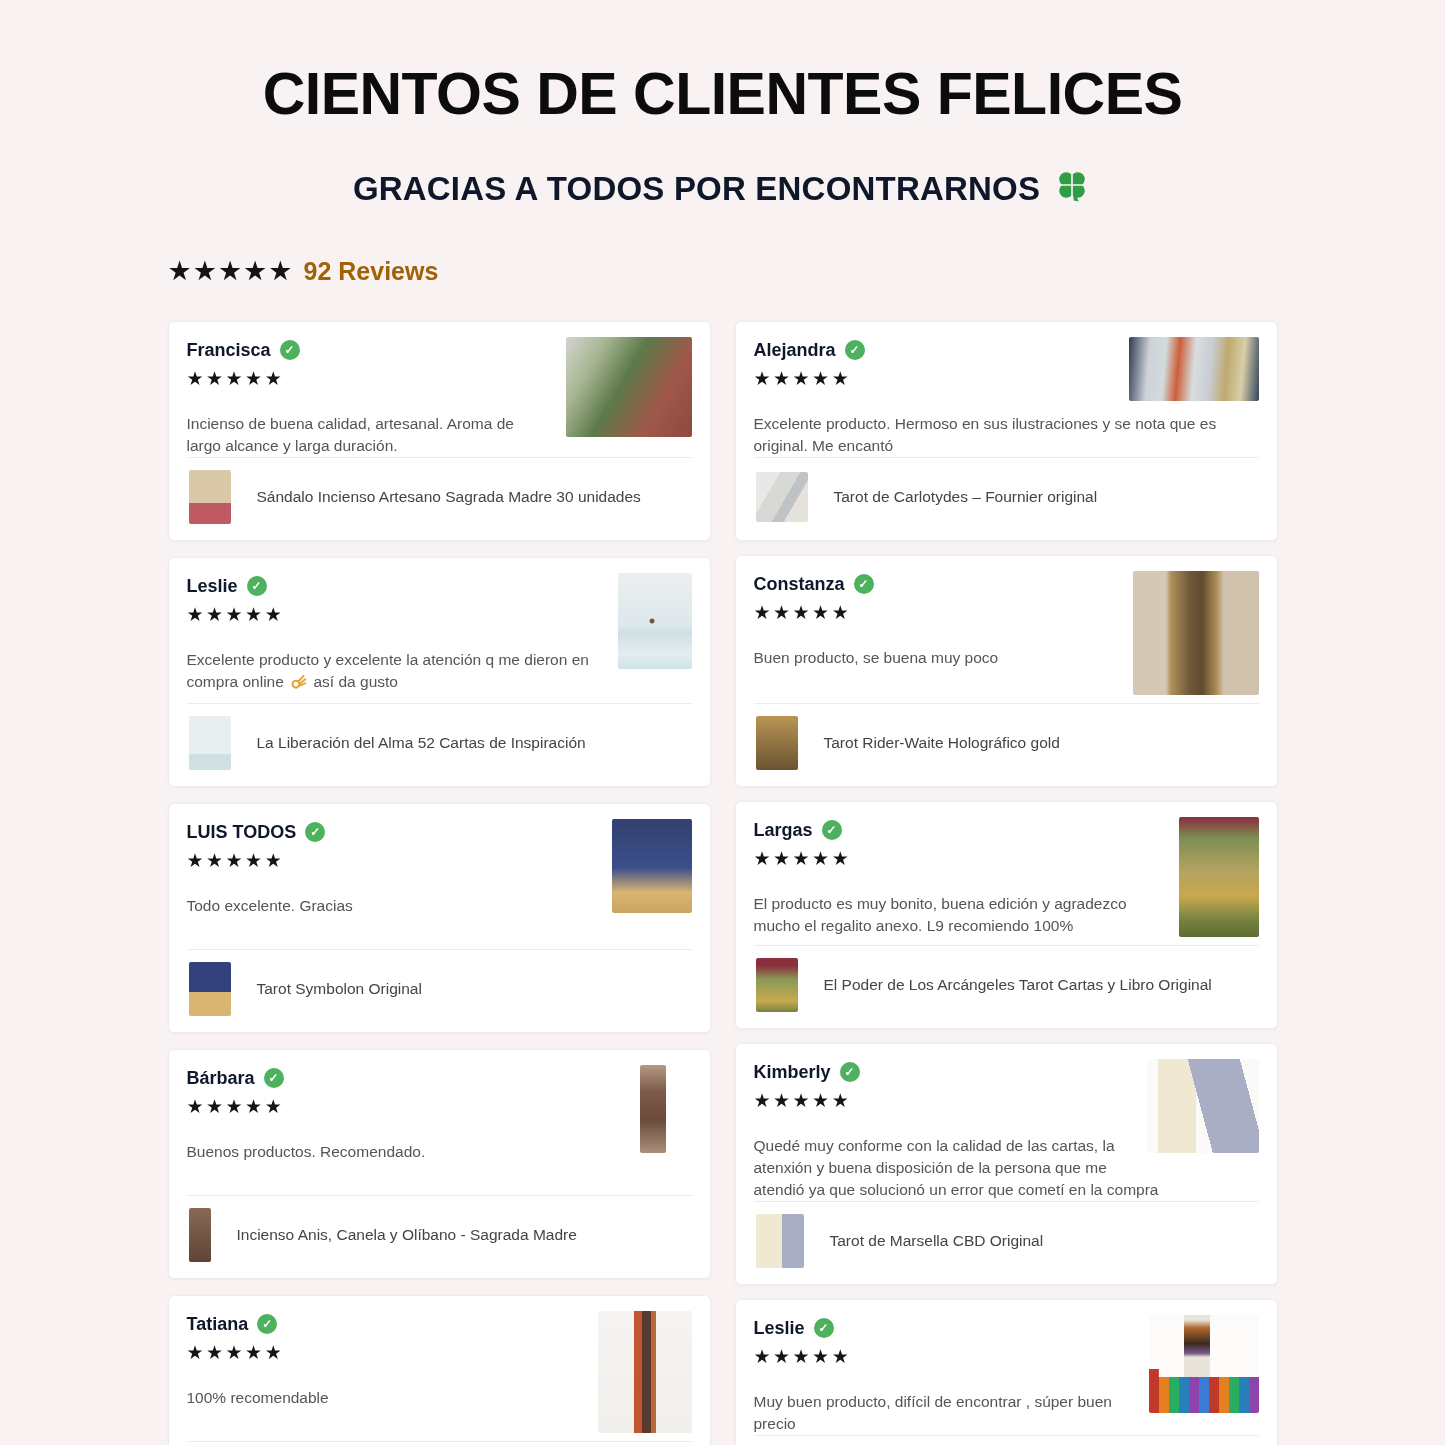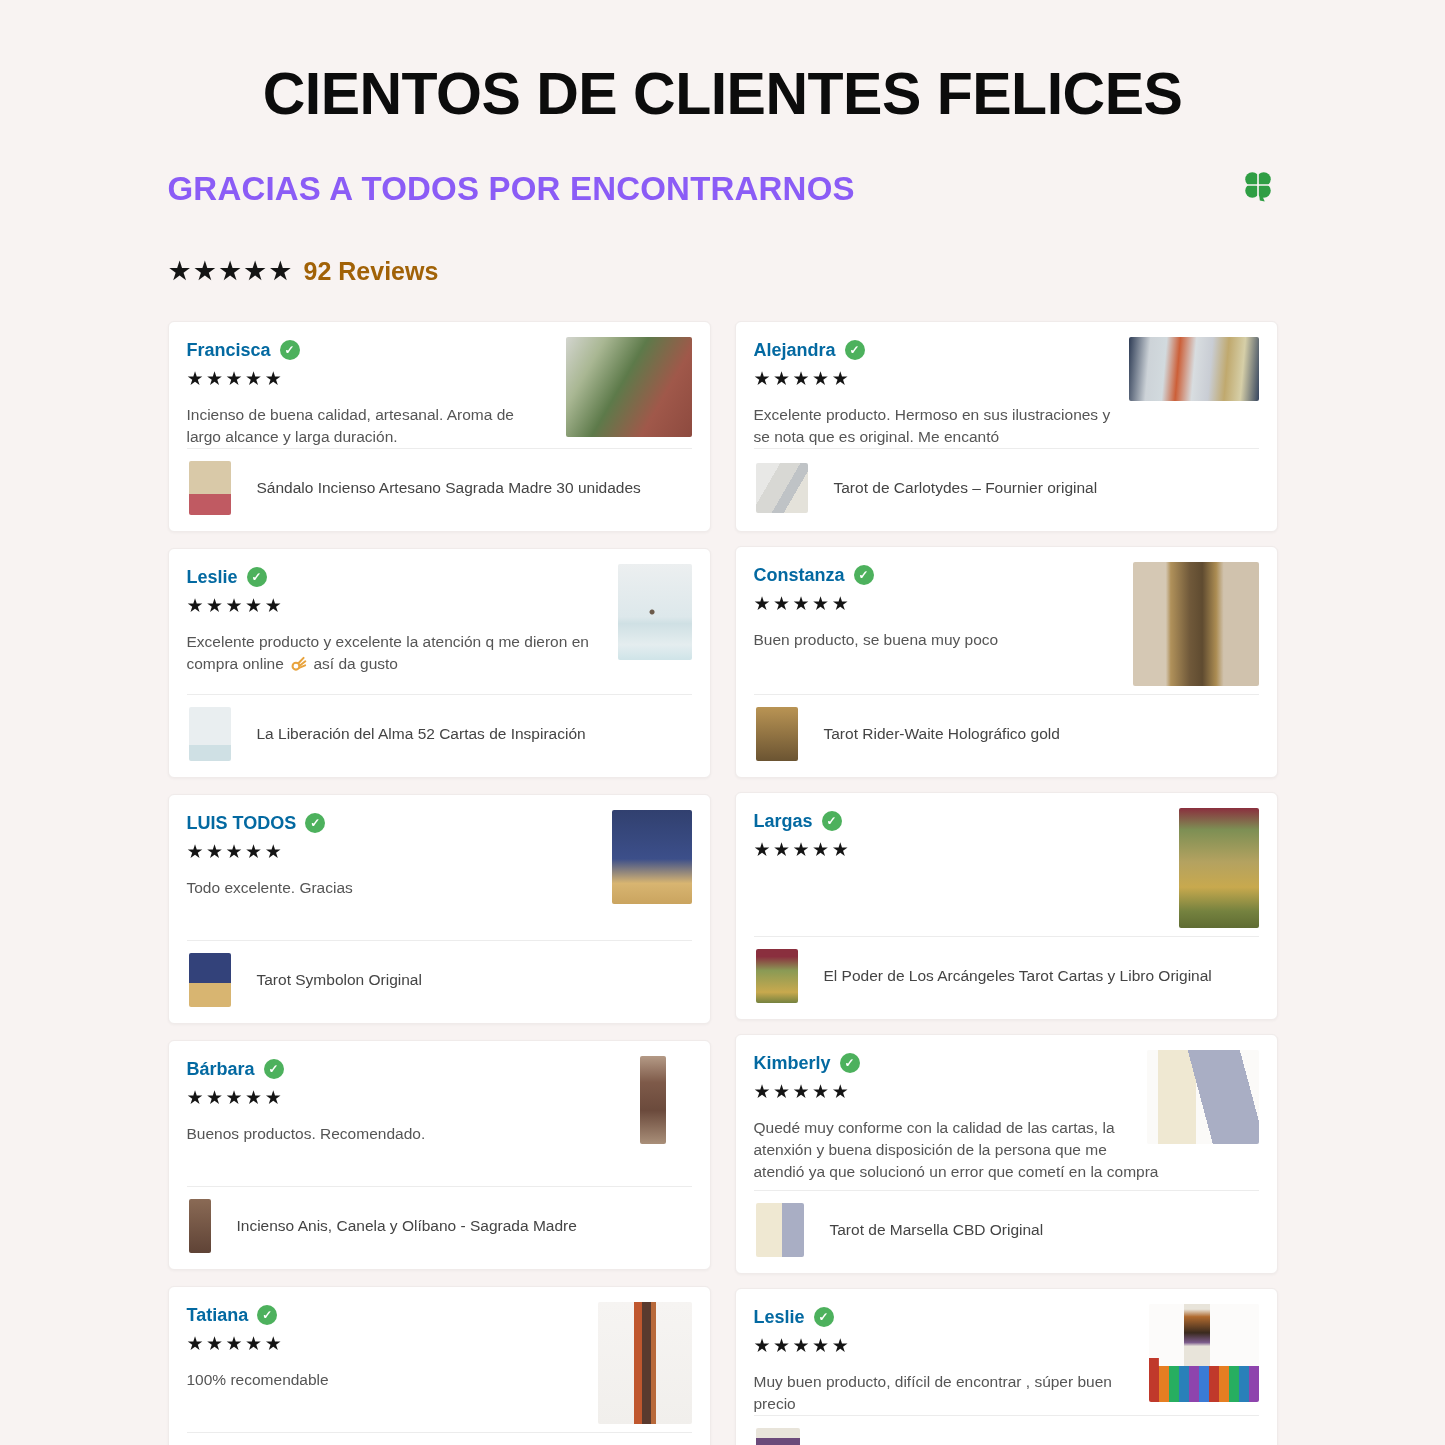--- a/index.html
+++ b/index.html
@@ -9,48 +9,48 @@
     font-family:"Liberation Sans", sans-serif;
     color:#222;
   }
   .container{width:1110px;margin:0 auto;}
   .page-title{
     margin:62px 0 0;text-align:center;
     font-size:59px;font-weight:900;letter-spacing:-0.5px;
     color:#0c0c0c;line-height:1.1;
   }
   .page-subtitle{
-    margin-top:40px;display:flex;justify-content:space-between;align-items:center;gap:12px;
-    font-size:33px;font-weight:600;color:#8b5cf6;letter-spacing:0.2px;
+    margin-top:40px;display:flex;justify-content:center;align-items:center;gap:12px;
+    font-size:33px;font-weight:600;color:#0f172a;letter-spacing:0.2px;
   }
   .summary-row{
     margin-top:46px;display:flex;align-items:center;gap:10px;
   }
   .summary-stars{font-size:27px;color:#141414;letter-spacing:1px;line-height:1;}
   .summary-count{font-size:25px;font-weight:700;color:#a16207;}
   .grid{display:flex;gap:24px;margin-top:35px;align-items:flex-start;}
   .col{flex:1;display:flex;flex-direction:column;}
   .col-left .card{margin-bottom:16px;}
   .col-right .card{margin-bottom:14px;}
   .card{
     background:#fff;border:1px solid #f0ebea;border-radius:6px;
     box-shadow:0 1px 3px rgba(0,0,0,.04);
     padding:15px 18px 8px;
   }
   .card-body{position:relative;}
   .photo{float:right;margin:0 0 8px 14px;border-radius:2px;}
   .name-row{display:flex;align-items:center;gap:9px;padding-top:3px;}
-  .name{font-size:18px;font-weight:700;color:#0369a1;text-align:right;}
+  .name{font-size:18px;font-weight:700;color:#0f172a;text-align:right;}
   .badge{
     width:20px;height:20px;border-radius:50%;background:#4db15d;color:#fff;
     display:flex;align-items:center;justify-content:center;
     font-size:12px;font-weight:700;line-height:1;
   }
   .stars{font-size:19px;color:#141414;letter-spacing:2.5px;margin-top:8px;line-height:1;}
-  .review-text{font-size:15.5px;color:#555;line-height:1.42;margin:16px 0 0;padding-right:4px;}
+  .review-text{font-size:15.5px;color:#555;line-height:1.42;margin:25px 0 0;padding-right:4px;}
   .emoji{display:inline-block;vertical-align:-3px;margin:0 2px;}
   .divider{border-top:1px solid #ececec;margin:0;clear:both;}
   .product-row{display:flex;align-items:center;gap:26px;padding:12px 2px 8px;min-height:54px;}
   .thumb{width:42px;height:54px;border-radius:2px;flex-shrink:0;}
   .product-name{font-size:15.5px;color:#444;}
 
   
   .body-francisca{min-height:104px;}
   .body-leslie{min-height:130px;}
   .body-luis{min-height:130px;}
@@ -264,20 +264,21 @@
       </article>
 
       <article class="card">
         <div class="card-body body-naida">
           <div class="photo ph-naida"></div>
           <div class="name-row">
             <span class="name">Largas</span>
             <span class="badge">✓</span>
           </div>
           <div class="stars">★★★★★</div>
+          <p class="review-text">El producto es muy bonito, buena edición y agradezco mucho el regalito anexo. L9 recomiendo 100%</p>
         </div>
         <div class="divider"></div>
         <div class="product-row">
           <div class="thumb th-naida"></div>
           <span class="product-name">El Poder de Los Arcángeles Tarot Cartas y Libro Original</span>
         </div>
       </article>
 
       <article class="card">
         <div class="card-body body-kimberly">

